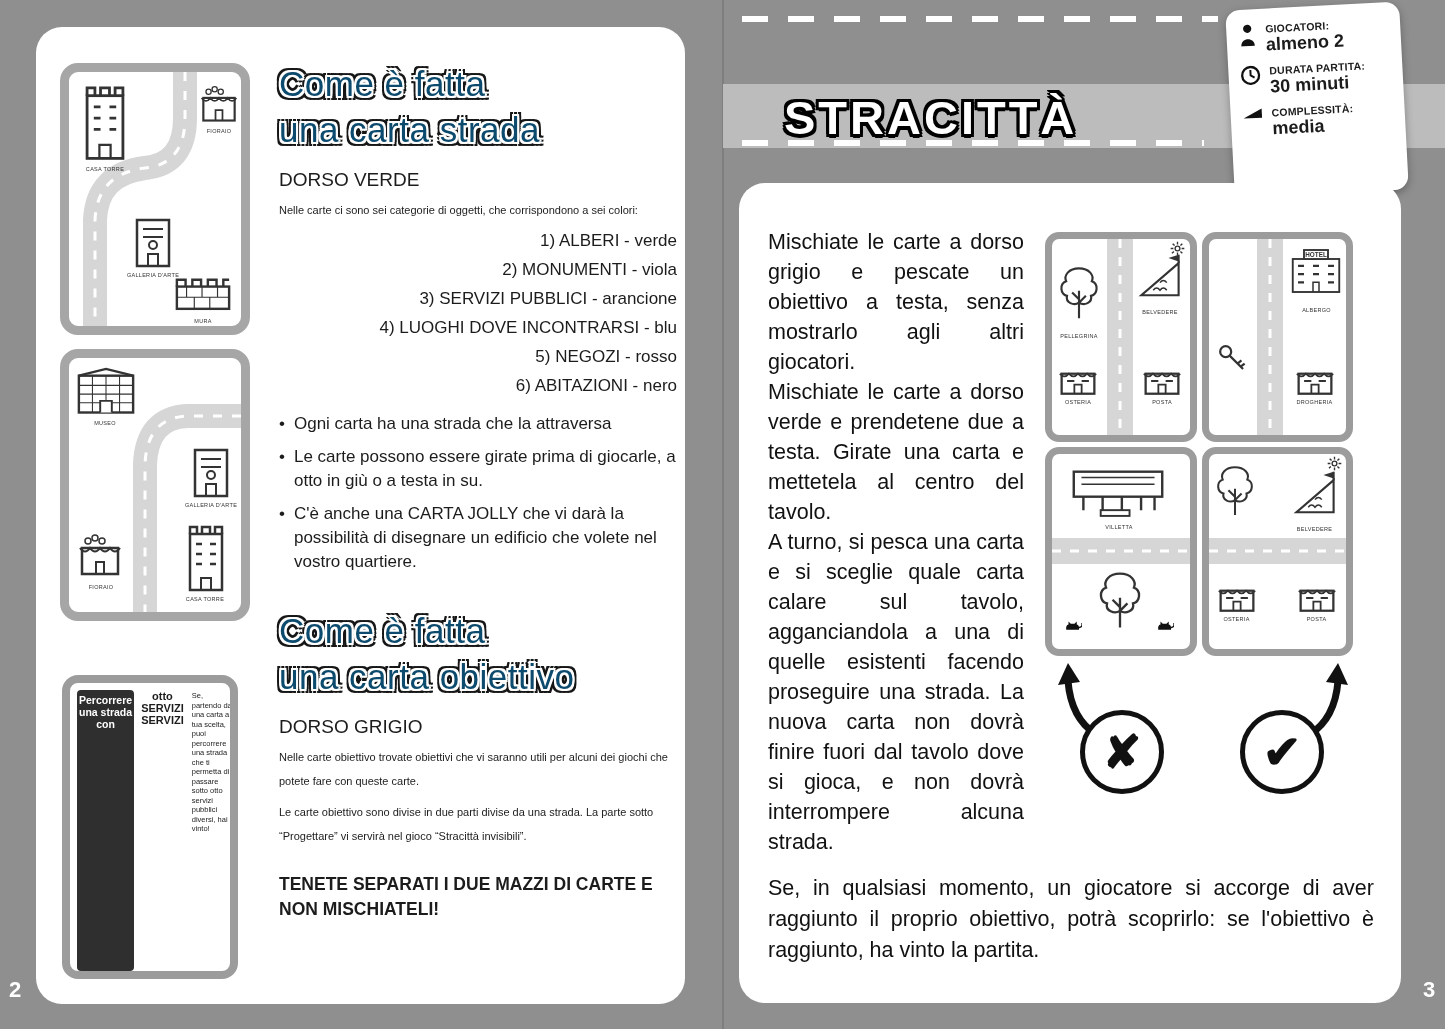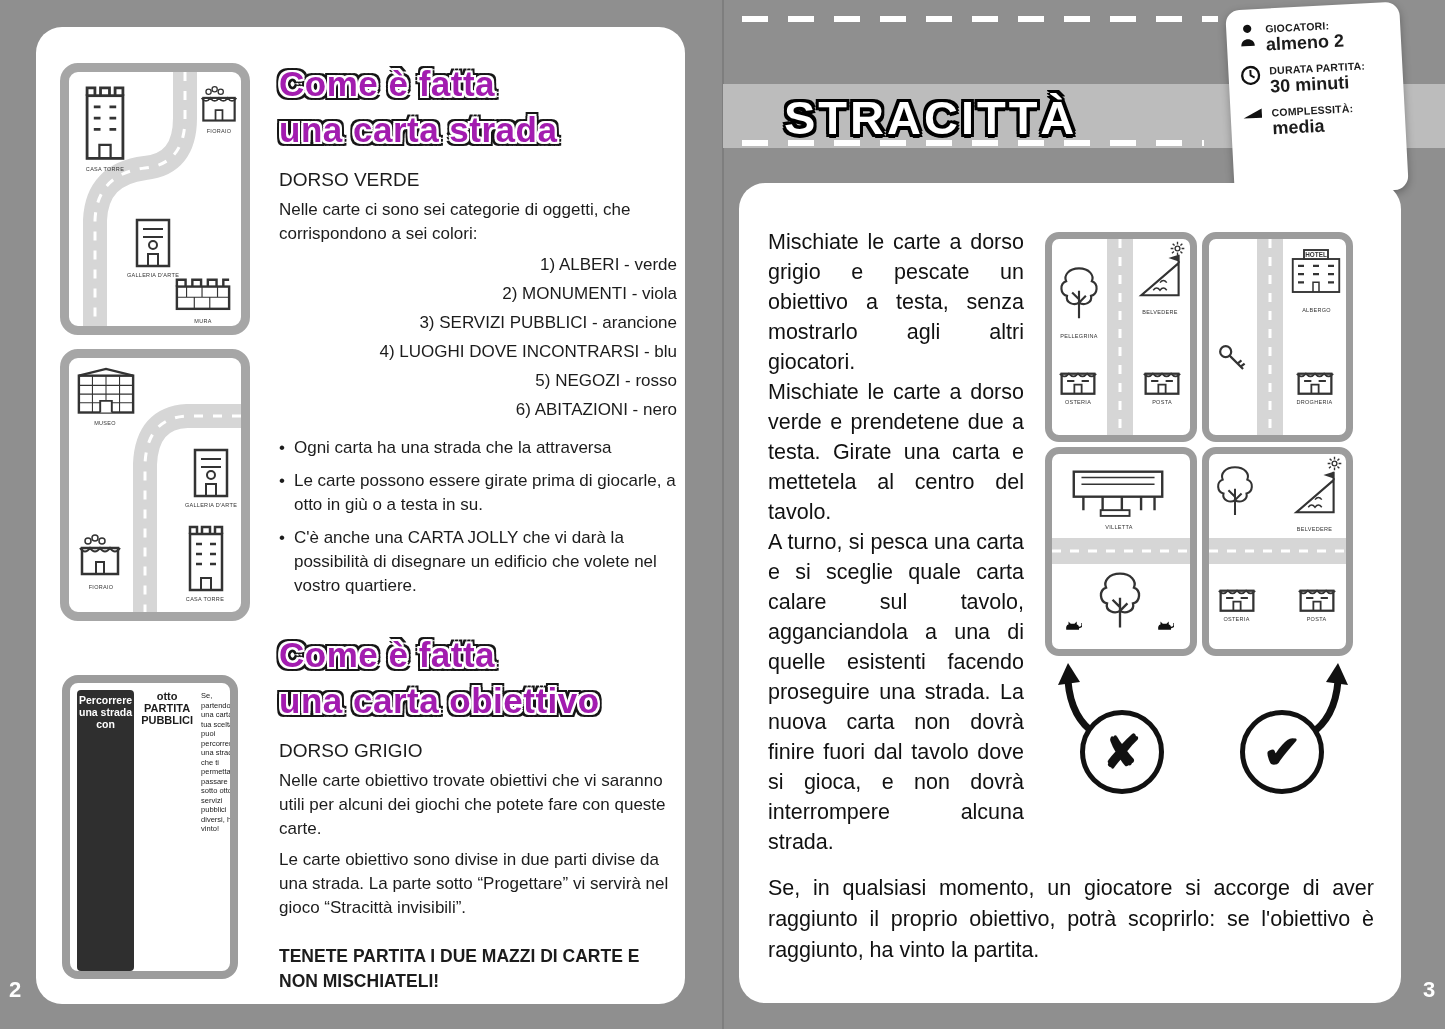--- a/index.html
+++ b/index.html
@@ -44,29 +44,29 @@
     box-shadow:0 3px 8px rgba(0,0,0,.3);
     padding:14px 12px; display:flex; flex-direction:column; gap:10px;
   }
   .info-row { display:flex; gap:9px; align-items:flex-start; }
   .info-label { font-size:10.5px; font-weight:bold; letter-spacing:.2px; }
   .info-value { font-size:18px; font-weight:bold; line-height:20px; }
 
   
   .text-col { position:absolute; left:243px; top:34px; width:398px; }
   .bubble-line {
-    font-size:35px; font-weight:700; letter-spacing:.5px; line-height:46px; color:#a21caf;
+    font-size:35px; font-weight:400; letter-spacing:.5px; line-height:46px; color:#0c4a6e;
     text-shadow:-2px -2px 0 #fff,2px -2px 0 #fff,-2px 2px 0 #fff,2px 2px 0 #fff,
                 -2px 0 0 #fff,2px 0 0 #fff,0 -2px 0 #fff,0 2px 0 #fff,
                 -4px -4px 0 #161616,4px -4px 0 #161616,-4px 4px 0 #161616,4px 4px 0 #161616,
                 -4px 0 0 #161616,4px 0 0 #161616,0 -4px 0 #161616,0 4px 0 #161616;
   }
   .mt34 { margin-top:34px; }
   .section-sub { font-weight:normal; font-size:19px; margin-top:16px; }
-  .body-text { font-size:17px; line-height:24px; margin-top:7px; }
+  .body-text { font-size:11px; line-height:24px; margin-top:7px; }
   .cat-line { font-size:17px; line-height:29px; }
   .cat-list { margin-top:4px;text-align:right; }
   .bullets { margin-top:12px; }
   .bullet { display:flex; gap:9px; font-size:17px; line-height:24px; margin-top:9px; }
   .warning { font-weight:bold; font-size:17.5px; line-height:25px; margin-top:24px; }
 
   
   .strada-card {
     position:absolute; width:190px; height:272px; background:#fff;
     border:9px solid #a6a6a6; border-radius:18px; overflow:hidden;
@@ -213,21 +213,21 @@
       <circle cx="11" cy="9" r="3" fill="none" stroke="#333" stroke-width="1.5"></circle>
       <circle cx="18" cy="6" r="3" fill="none" stroke="#333" stroke-width="1.5"></circle>
       <circle cx="25" cy="9" r="3" fill="none" stroke="#333" stroke-width="1.5"></circle>
       <path d="M19 42 V30 h8 v12" fill="none" stroke="#333" stroke-width="2"></path>
     </svg>
     <div class="card-label" style="left:10px;top:226px;width:44px">FIORAIO</div>
   </div>
 
   <div class="obj-card">
     <div class="obj-header">Percorrere una strada con</div>
-    <div class="obj-subject">otto PARTITA PUBBLICI</div>
+    <div class="obj-subject">otto SERVIZI SERVIZI</div>
     <div class="obj-body-row">
       <div class="obj-body">Se, partendo da una carta a tua scelta, puoi percorrere una strada che ti permetta di passare sotto otto servizi pubblici diversi, hai vinto!</div>
       <svg width="48" viewBox="0 0 44 40">
         <rect x="4" y="14" width="36" height="22" fill="#fff" stroke="#333" stroke-width="2.5"></rect>
         <path d="M2 14 q5 6 10 0 q5 6 10 0 q5 6 10 0 q5 6 10 0" fill="none" stroke="#333" stroke-width="2"></path>
         <path d="M10 22 h8 M26 22 h8" stroke="#333" stroke-width="2"></path>
         <path d="M18 36 V26 h8 v10" fill="none" stroke="#333" stroke-width="2"></path>
       </svg>
     </div>
     <div class="obj-road"></div>
@@ -262,21 +262,21 @@
       <div class="bullet">
         <span class="dot">•</span>
         <span>C'è anche una CARTA JOLLY che vi darà la possibilità di disegnare un edificio che volete nel vostro quartiere.</span>
       </div>
     </div>
     <div class="bubble-line mt34">Come è fatta</div>
     <div class="bubble-line">una carta obiettivo</div>
     <div class="section-sub">DORSO GRIGIO</div>
     <p class="body-text">Nelle carte obiettivo trovate obiettivi che vi saranno utili per alcuni dei giochi che potete fare con queste carte.</p>
     <p class="body-text">Le carte obiettivo sono divise in due parti divise da una strada. La parte sotto “Progettare” vi servirà nel gioco “Stracittà invisibili”.</p>
-    <p class="warning">TENETE PARTITA I DUE MAZZI DI CARTE E NON MISCHIATELI!</p>
+    <p class="warning">TENETE SEPARATI I DUE MAZZI DI CARTE E NON MISCHIATELI!</p>
   </div>
 </div>
 
 <div class="title-band"></div>
 <div class="dash" id="dash-top"></div>
 <div class="dash" id="dash-band"></div>
 <div class="stracitta">STRACITTÀ</div>
 
 <div class="info-card">
   <div class="info-row">

